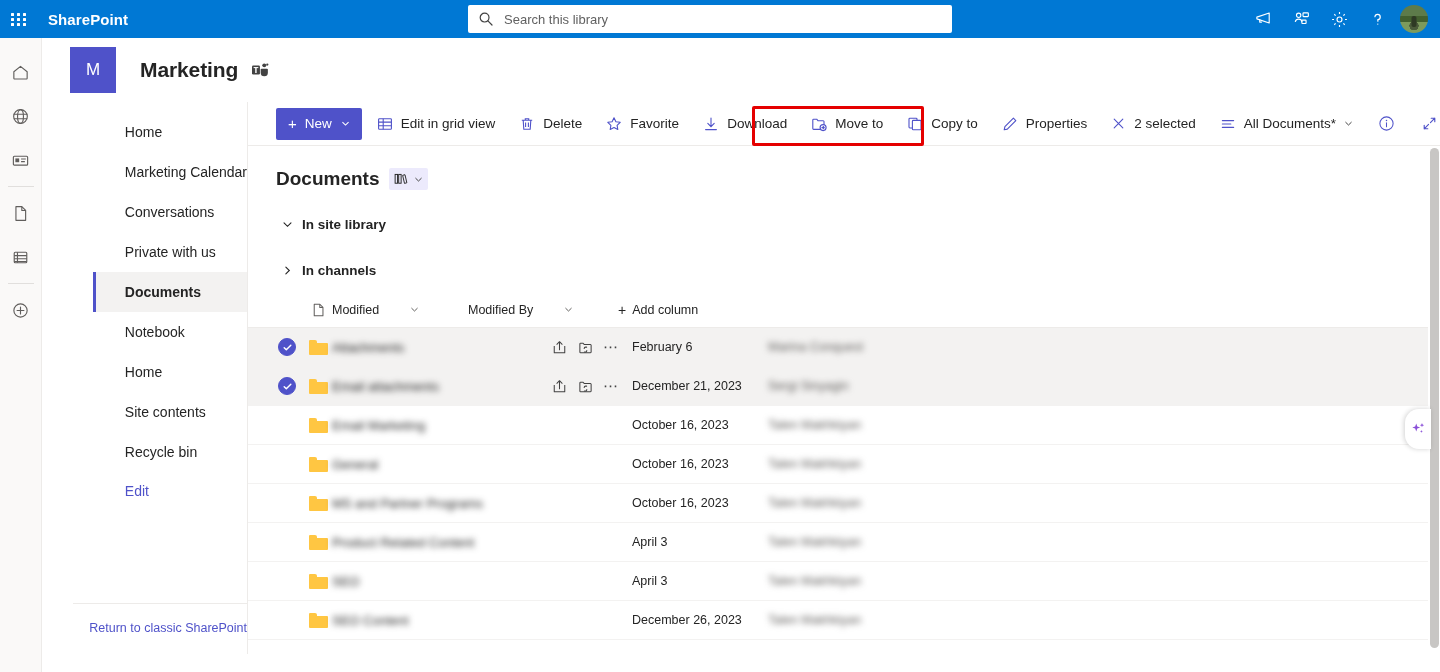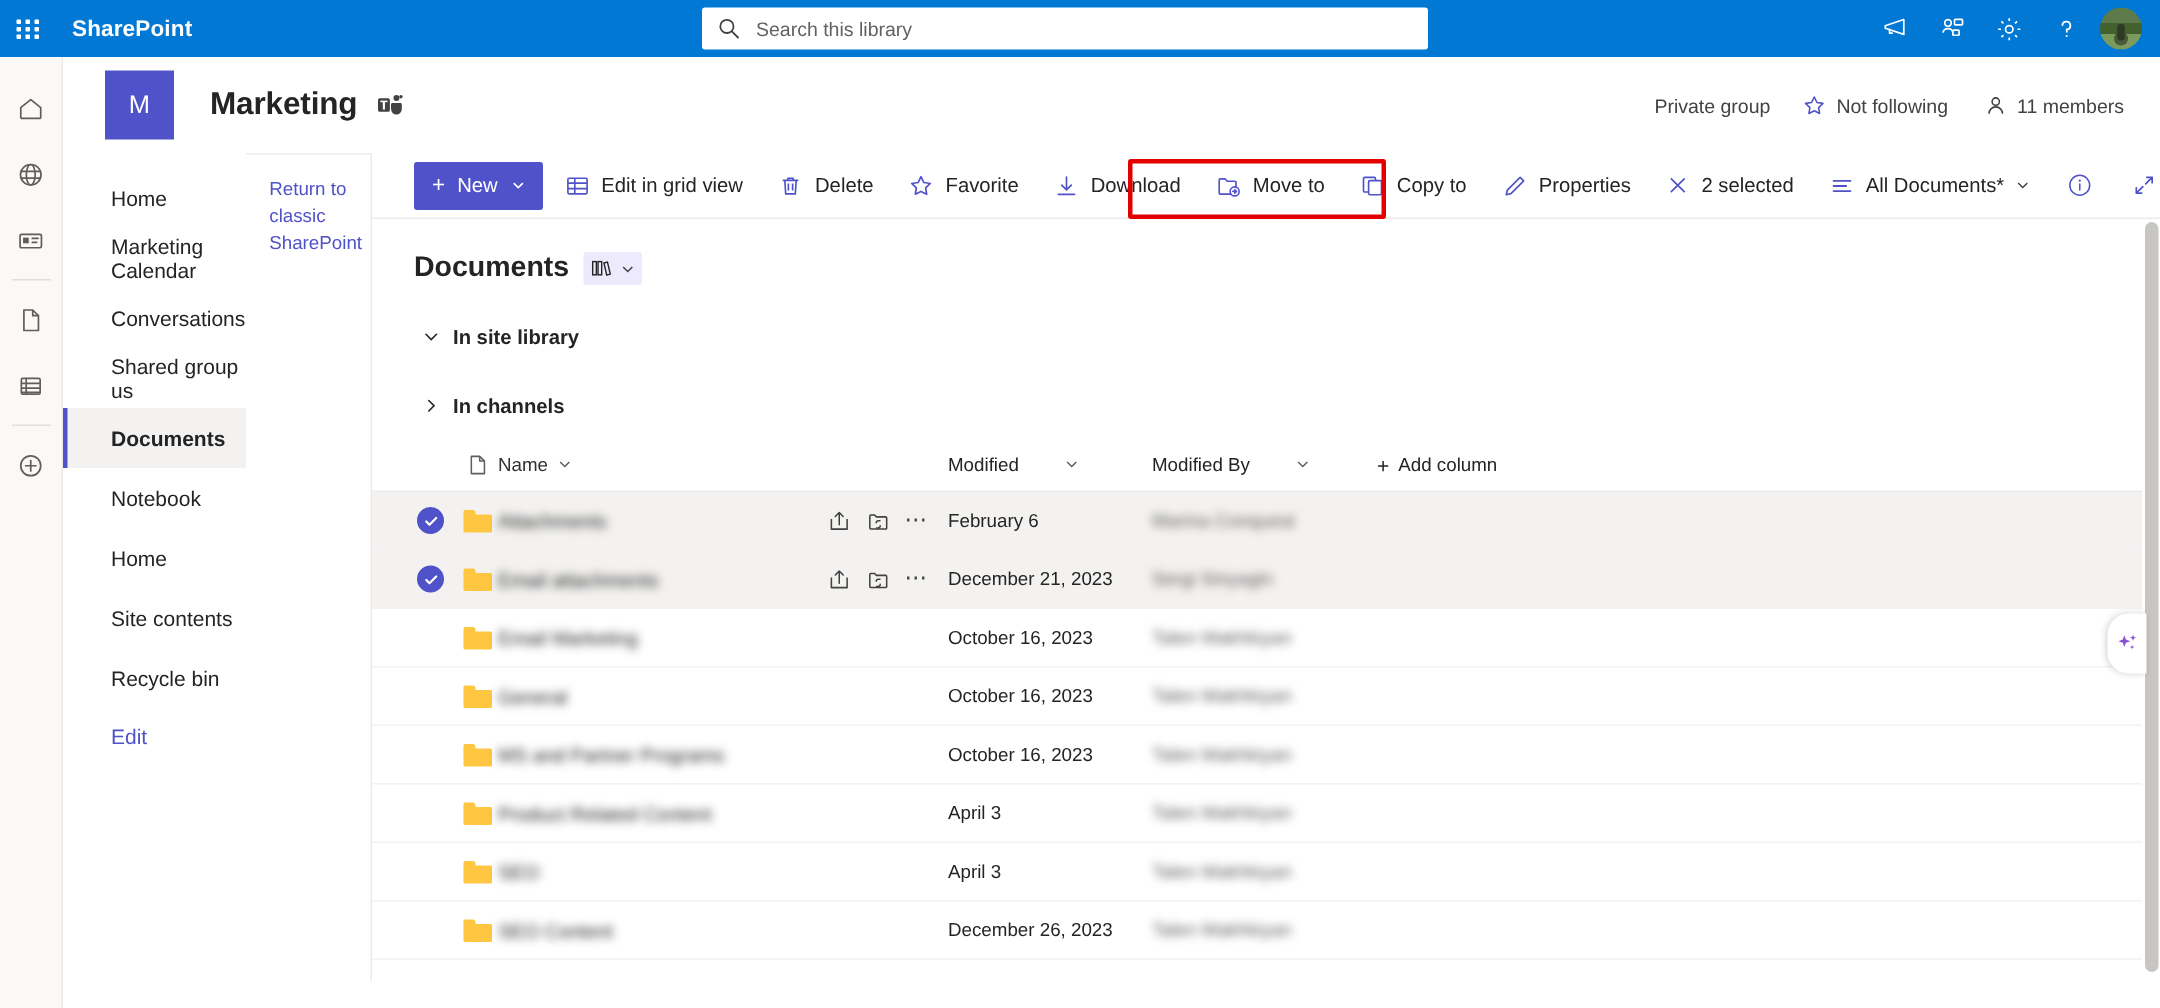--- a/index.html
+++ b/index.html
@@ -79,21 +79,21 @@
     cursor: pointer; color: #605e5c;
   }
   .rail-div { width: 26px; height: 1px; background: #e1dfdd; margin: 4px 0; }
 
   
   .body-wrap { position: absolute; left: 42px; right: 0; top: 102px; bottom: 0; }
 
   .leftnav {
     position: absolute; left: 0; top: 0; width: 206px; bottom: 18px;
     border-right: 1px solid #edebe9; background: #fff;
-    display: flex; flex-direction: row;
+    display: flex; flex-direction: column; align-items: flex-end;
   }
   .nav-list { padding-top: 10px; flex: 1; }
   .nav-item {
     height: 40px; display: flex; align-items: center; padding-left: 32px;
     font-size: 14px; color: #242424; cursor: pointer; position: relative;
   }
   .nav-item.sel { background: #f3f2f1; font-weight: 600; }
   .nav-item.sel::before {
     content: ""; position: absolute; left: 0; top: 0; bottom: 0; width: 3px; background: #4f52c9;
   }
@@ -273,36 +273,20 @@
     <svg width="17" height="16" viewBox="0 0 18 16" fill="#424242">
       <rect x="0" y="3.2" width="8.4" height="9.6" rx="1.3"></rect>
       <rect x="1.7" y="4.9" width="5" height="1.1" fill="#fff"></rect>
       <rect x="3.4" y="5.6" width="1.5" height="5.6" fill="#fff"></rect>
       <circle cx="13" cy="3.1" r="2.1"></circle>
       <path d="M10.2 6.6h5.6a1 1 0 0 1 1 1v3.3a3.8 3.8 0 0 1-7.6 0V7.6a1 1 0 0 1 1-1z"></path>
       <circle cx="16.2" cy="2.2" r="1.2"></circle>
     </svg>
   </div>
 
-  <div class="site-meta">
-    <span class="grp">Private group</span>
-    <span class="item">
-      <svg width="15" height="15" viewBox="0 0 16 16" fill="none" stroke="#4f52c9" stroke-width="1.1" stroke-linejoin="round">
-        <path d="M8 1.8l1.9 3.9 4.3.6-3.1 3 .7 4.2L8 11.6l-3.8 1.9.7-4.2-3.1-3 4.3-.6z"></path>
-      </svg>
-      <span>Not following</span>
-    </span>
-    <span class="item">
-      <svg width="15" height="15" viewBox="0 0 16 16" fill="none" stroke="#424242" stroke-width="1.1">
-        <circle cx="8" cy="5" r="2.6"></circle>
-          <path d="M3.2 13.6a4.8 4.8 0 0 1 9.6 0"></path>
-      </svg>
-      <span>11 members</span>
-    </span>
-  </div>
 </div>
 
 <div class="rail">
   <div class="rail-ico">
     <svg width="19" height="19" viewBox="0 0 20 20" fill="none" stroke="#605e5c" stroke-width="1.2" stroke-linejoin="round">
       <path d="M3 9.2 10 3.6l7 5.6V16a.8.8 0 0 1-.8.8H3.8A.8.8 0 0 1 3 16z"></path>
     </svg>
   </div>
   <div class="rail-ico">
     <svg width="19" height="19" viewBox="0 0 20 20" fill="none" stroke="#605e5c" stroke-width="1.2">
@@ -347,21 +331,21 @@
       <div class="nav-item">
           <span>Home</span>
         </div>
       <div class="nav-item">
           <span>Marketing Calendar</span>
         </div>
       <div class="nav-item">
           <span>Conversations</span>
         </div>
       <div class="nav-item">
-          <span>Shared group us</span>
+          <span>Private with us</span>
         </div>
       <div class="nav-item sel">
           <span>Documents</span>
         </div>
       <div class="nav-item">
           <span>Notebook</span>
         </div>
       <div class="nav-item">
           <span>Home</span>
         </div>
@@ -513,26 +497,20 @@
       </div>
 
       <div class="tbl">
         <div class="thead">
           <div class="c-check"></div>
           <div class="c-type">
             <svg width="13" height="14" viewBox="0 0 14 15" fill="none" stroke="#605e5c" stroke-width="1.1" stroke-linejoin="round">
               <path d="M2.4 1.3h6l3.4 3.4v9H2.4z"></path>
                 <path d="M8.4 1.3v3.4h3.4"></path>
             </svg>
-          </div>
-          <div class="c-name">
-            <span>Name</span>
-            <svg class="sortchev" width="9" height="9" viewBox="0 0 10 10" fill="none" stroke="#605e5c" stroke-width="1.1">
-                <path d="M1.6 3.4 5 6.7l3.4-3.3"></path>
-              </svg>
           </div>
           <div class="c-mod">
             <span>Modified</span>
             <svg class="sortchev" width="9" height="9" viewBox="0 0 10 10" fill="none" stroke="#605e5c" stroke-width="1.1">
                 <path d="M1.6 3.4 5 6.7l3.4-3.3"></path>
               </svg>
           </div>
           <div class="c-modby">
             <span>Modified By</span>
             <svg class="sortchev" width="9" height="9" viewBox="0 0 10 10" fill="none" stroke="#605e5c" stroke-width="1.1">

